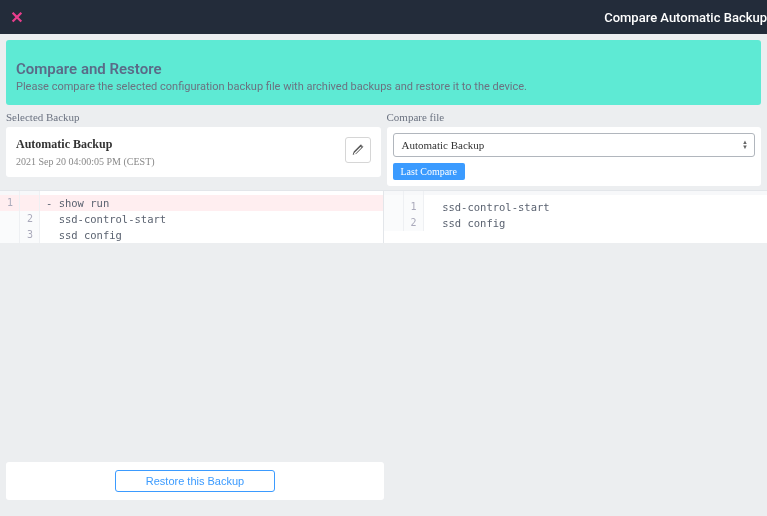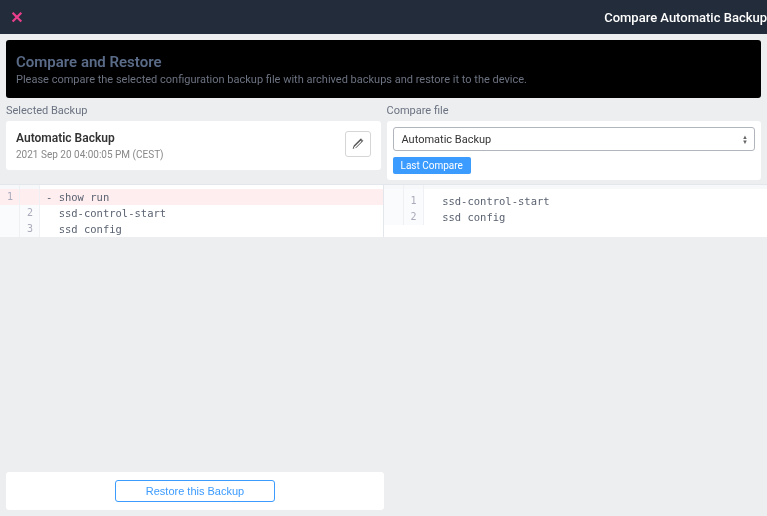--- a/index.html
+++ b/index.html
@@ -36,38 +36,39 @@
   .titlebar .title {
     position: absolute;
     left: 0; right: 0;
     text-align: right;
     font-size: 13px;
     font-weight: 500;
     pointer-events: none;
   }
   .header-card {
     margin: 6px 6px 0 6px;
-    background: #000000;
-    border-radius: 3px;
-    padding: 13px 10px 12px 10px;
+    background: #5eead4;
+    border-radius: 3px;
+    padding: 20px 10px 12px 10px;
   }
   .header-card h2 {
     font-size: 15px;
     font-weight: 600;
     color: #5a6b88;
     margin-bottom: 2px;
   }
   .header-card p {
     font-size: 11px;
     color: #6b7280;
   }
   .body-row {
     display: flex;
     gap: 6px;
     padding: 6px 6px 0 6px;
+    font-family: Liberation Serif, serif;
   }
   .col { flex: 1; min-width: 0; }
   .col-label {
     font-size: 11px;
     color: #6b7280;
     margin-bottom: 4px;
     padding-left: 0;
   }
   .selected-card {
     background: #fff;
@@ -168,21 +169,21 @@
   }
   .row-hunk .line-text { color: #9aa3b0; background: #f7f8fa; }
   .row-hunk .gut-a, .row-hunk .gut-b,
   .row-hunk .gut-l, .row-hunk .gut-r { background: #f7f8fa; }
   .row-del .line-text { background: #ffeef0; }
   .row-del .gut-a, .row-del .gut-b { background: #ffeef0; }
   .row-ctx .line-text { background: #fff; }
   .footer-card {
     position: absolute;
     left: 6px;
-    bottom: 6px;
+    bottom: 16px;
     width: 378px;
     background: #fff;
     border-radius: 3px;
     padding: 8px 10px;
     display: flex;
     justify-content: center;
   }
   .restore-btn {
     border: 1px solid #3b9bff;
     color: #3b9bff;

